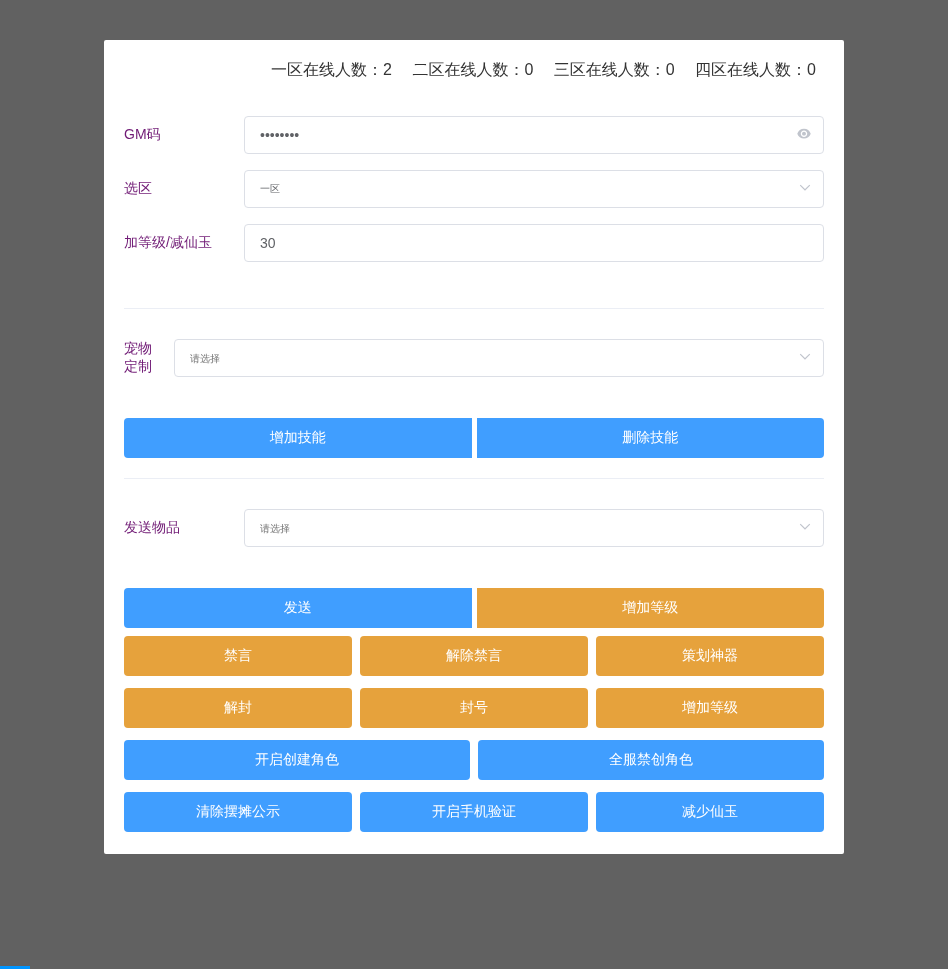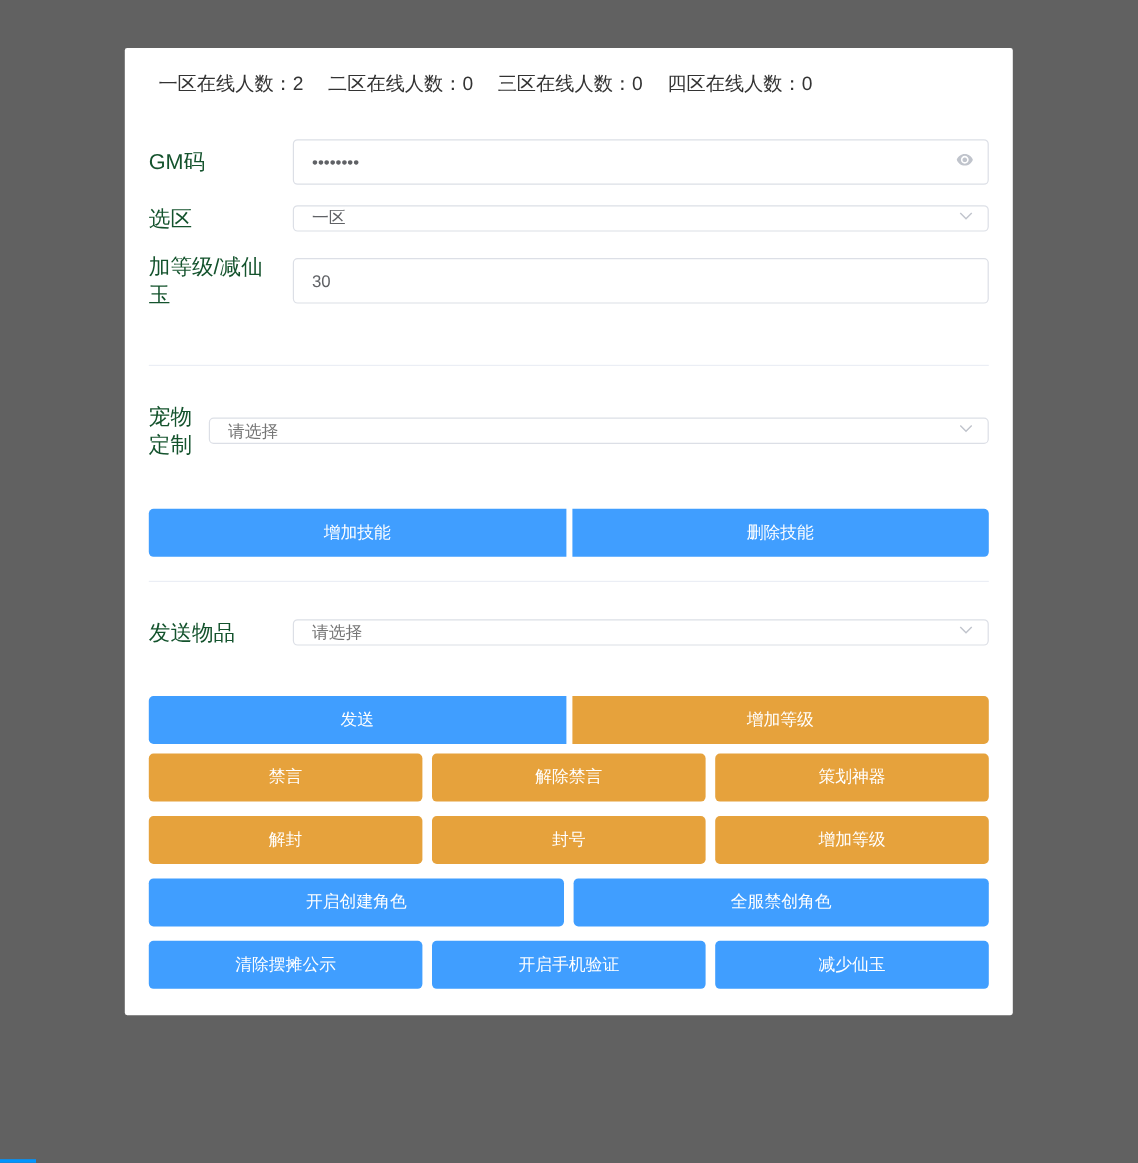--- a/index.html
+++ b/index.html
@@ -1,27 +1,27 @@
 <!DOCTYPE html>
 <html><head>
 <meta charset="utf-8">
 <style>
 *{box-sizing:border-box;margin:0;padding:0;font-family:-apple-system,BlinkMacSystemFont,"Segoe UI","PingFang SC","Microsoft YaHei",sans-serif}
 body{background:#616161;padding:40px 0 0 0;min-height:969px}
 .container{width:740px;margin:0 auto;background:#fff;border-radius:2px;padding:20px 0 10px 0}
-.header{text-align:left;padding:0 20px 20px 20px;color:#333;font-size:16px}
+.header{text-align:right;padding:0 20px 20px 20px;color:#333;font-size:16px}
 .header span{margin:0 8px}
 .form-section{padding:15px 20px}
 .divider{border-top:1px solid #ebeef5;margin:15px 20px}
 .form-row{display:flex;align-items:center;margin-bottom:16px}
-.form-label{width:120px;color:#14532d;font-size:18px;padding-right:12px}
+.form-label{width:120px;color:#701a75;font-size:14px;padding-right:12px}
 .form-control{flex:1;position:relative}
 .input{width:100%;height:38px;padding:0 15px;border:1px solid #dcdfe6;border-radius:4px;font-size:14px;color:#606266;outline:none}
 .input::placeholder{color:#c0c4cc}
-.select{width:100%;height:22px;padding:0 15px;border:1px solid #dcdfe6;border-radius:4px;font-size:14px;color:#606266;outline:none;appearance:none;background:#fff;cursor:pointer}
+.select{width:100%;height:38px;padding:0 15px;border:1px solid #dcdfe6;border-radius:4px;font-size:10px;color:#606266;outline:none;appearance:none;background:#fff;cursor:pointer}
 .select.placeholder{color:#be185d}
 .select-wrap{position:relative}
 .chevron{position:absolute;right:12px;top:50%;transform:translateY(-50%);pointer-events:none}
 .chevron svg{width:14px;height:14px;fill:#c0c4cc}
 .eye-icon{position:absolute;right:12px;top:50%;transform:translateY(-50%);cursor:pointer}
 .eye-icon svg{width:16px;height:16px;fill:#c0c4cc}
 .btn{flex:1;height:40px;border:none;border-radius:4px;font-size:14px;cursor:pointer;color:#fff}
 .btn-primary{background:#409eff}
 .btn-warning{background:#e6a23c}
 .btn-row3{display:flex;gap:8px;padding:0 20px;margin-bottom:12px}

